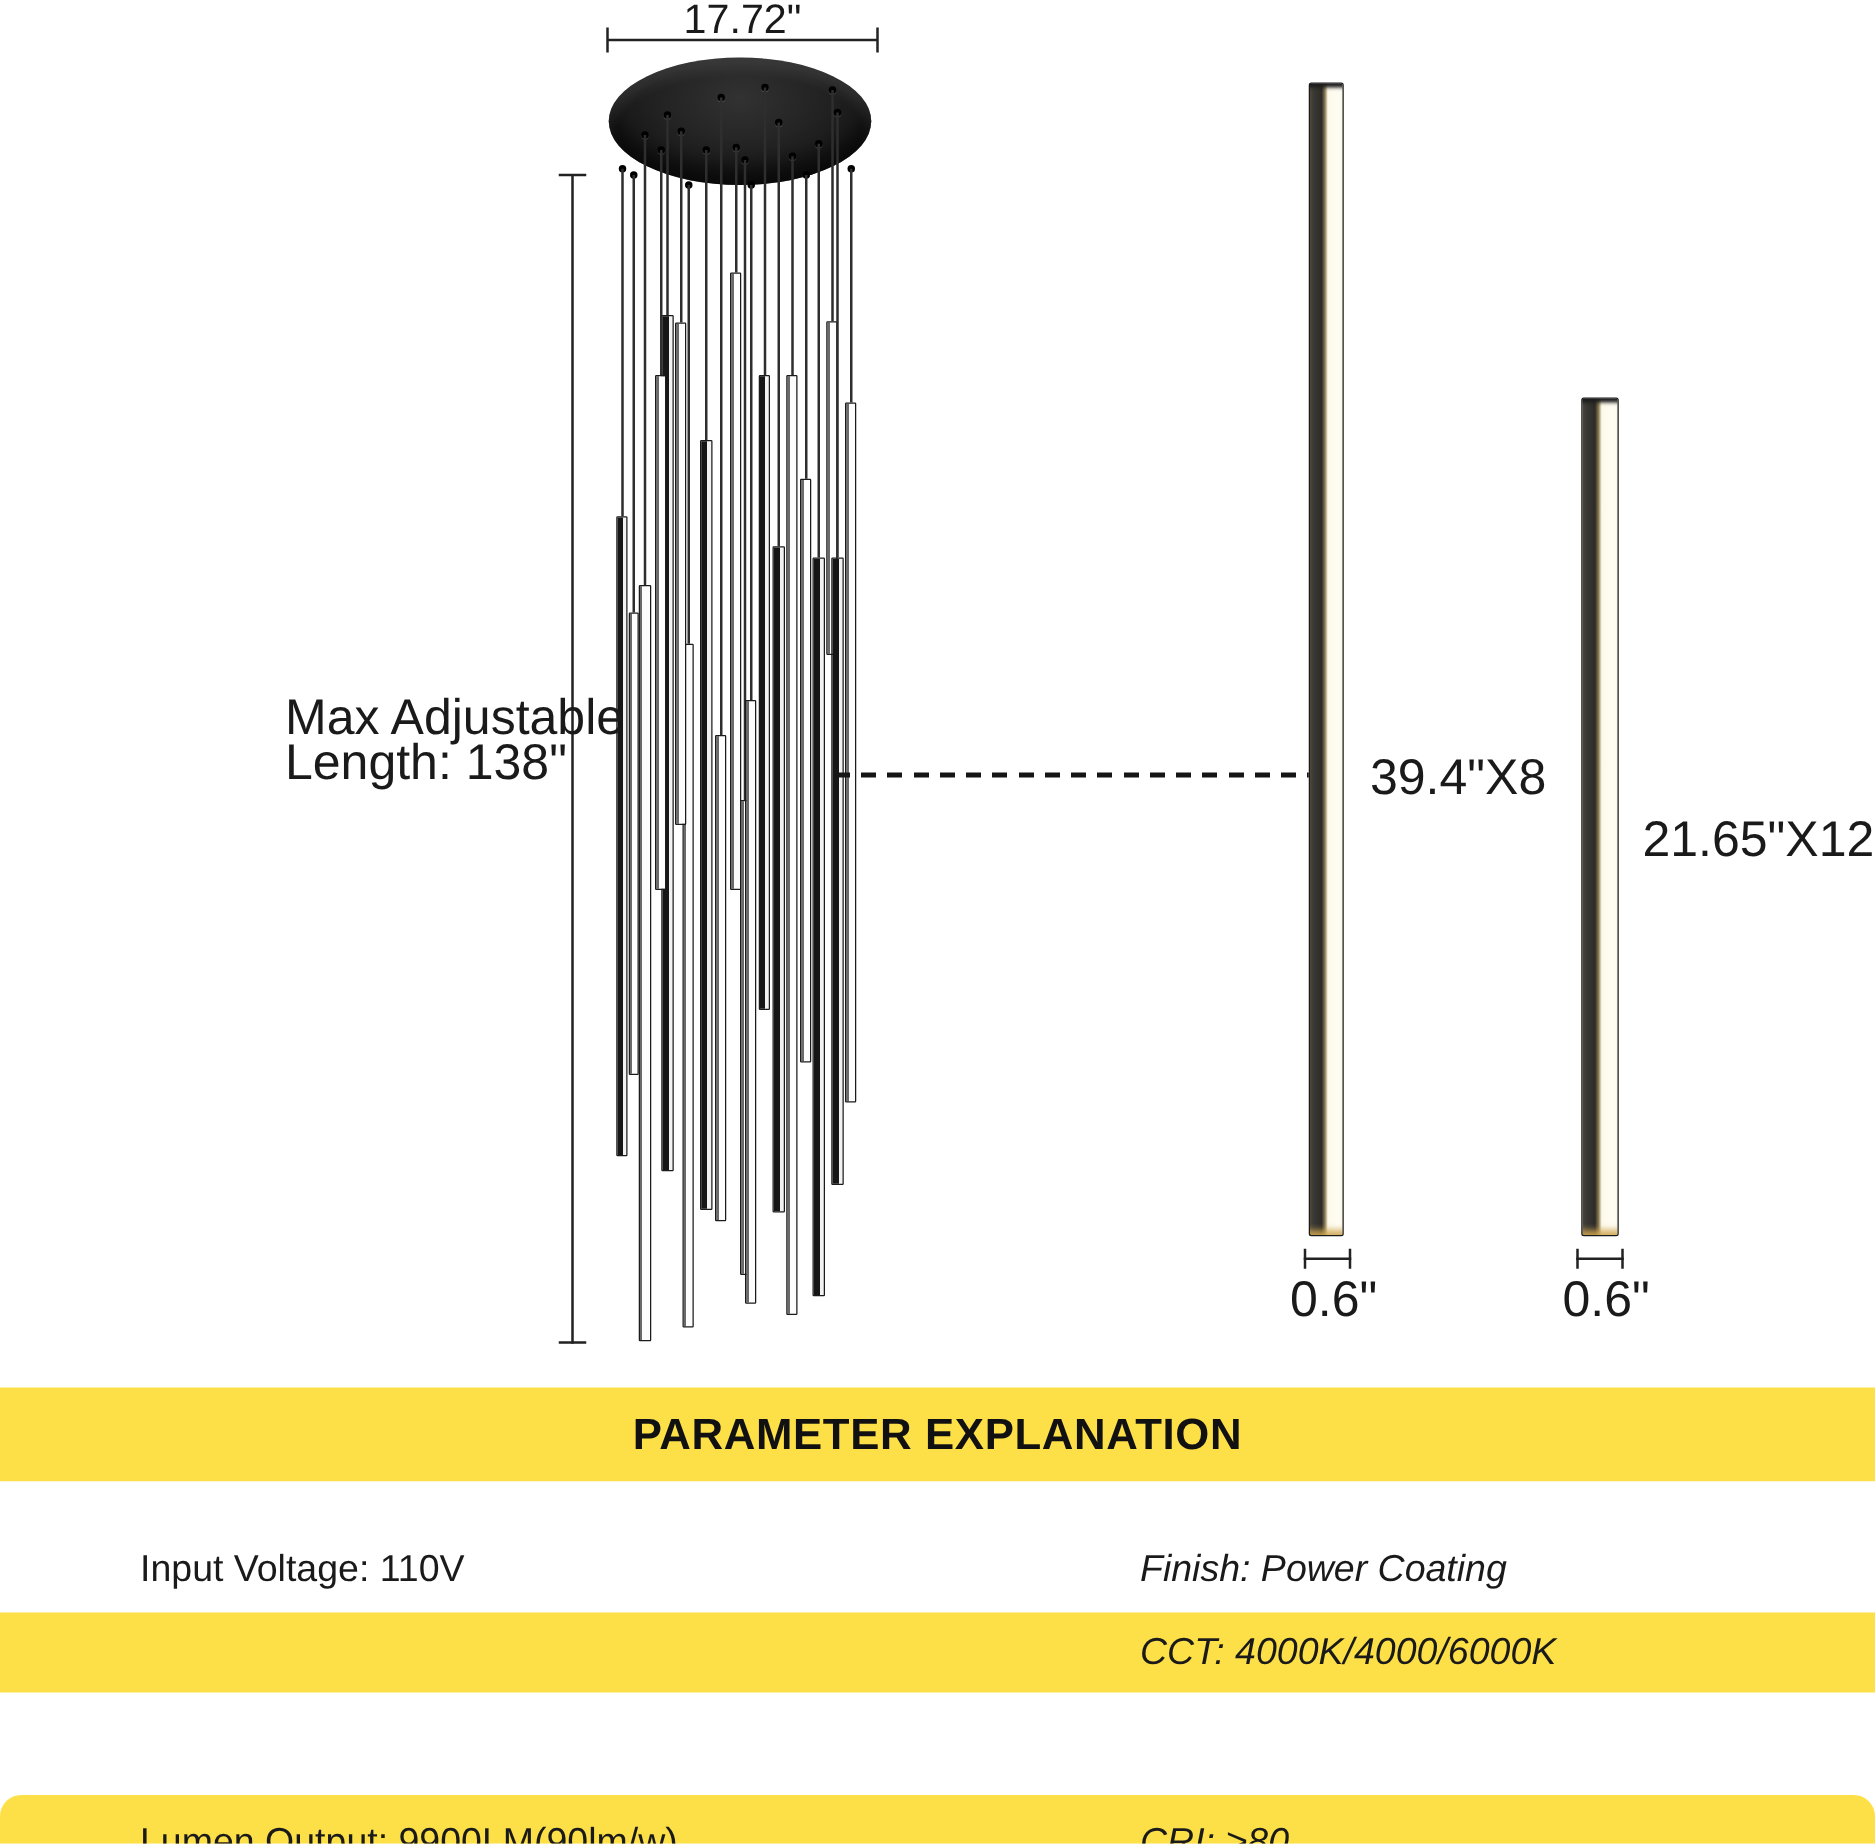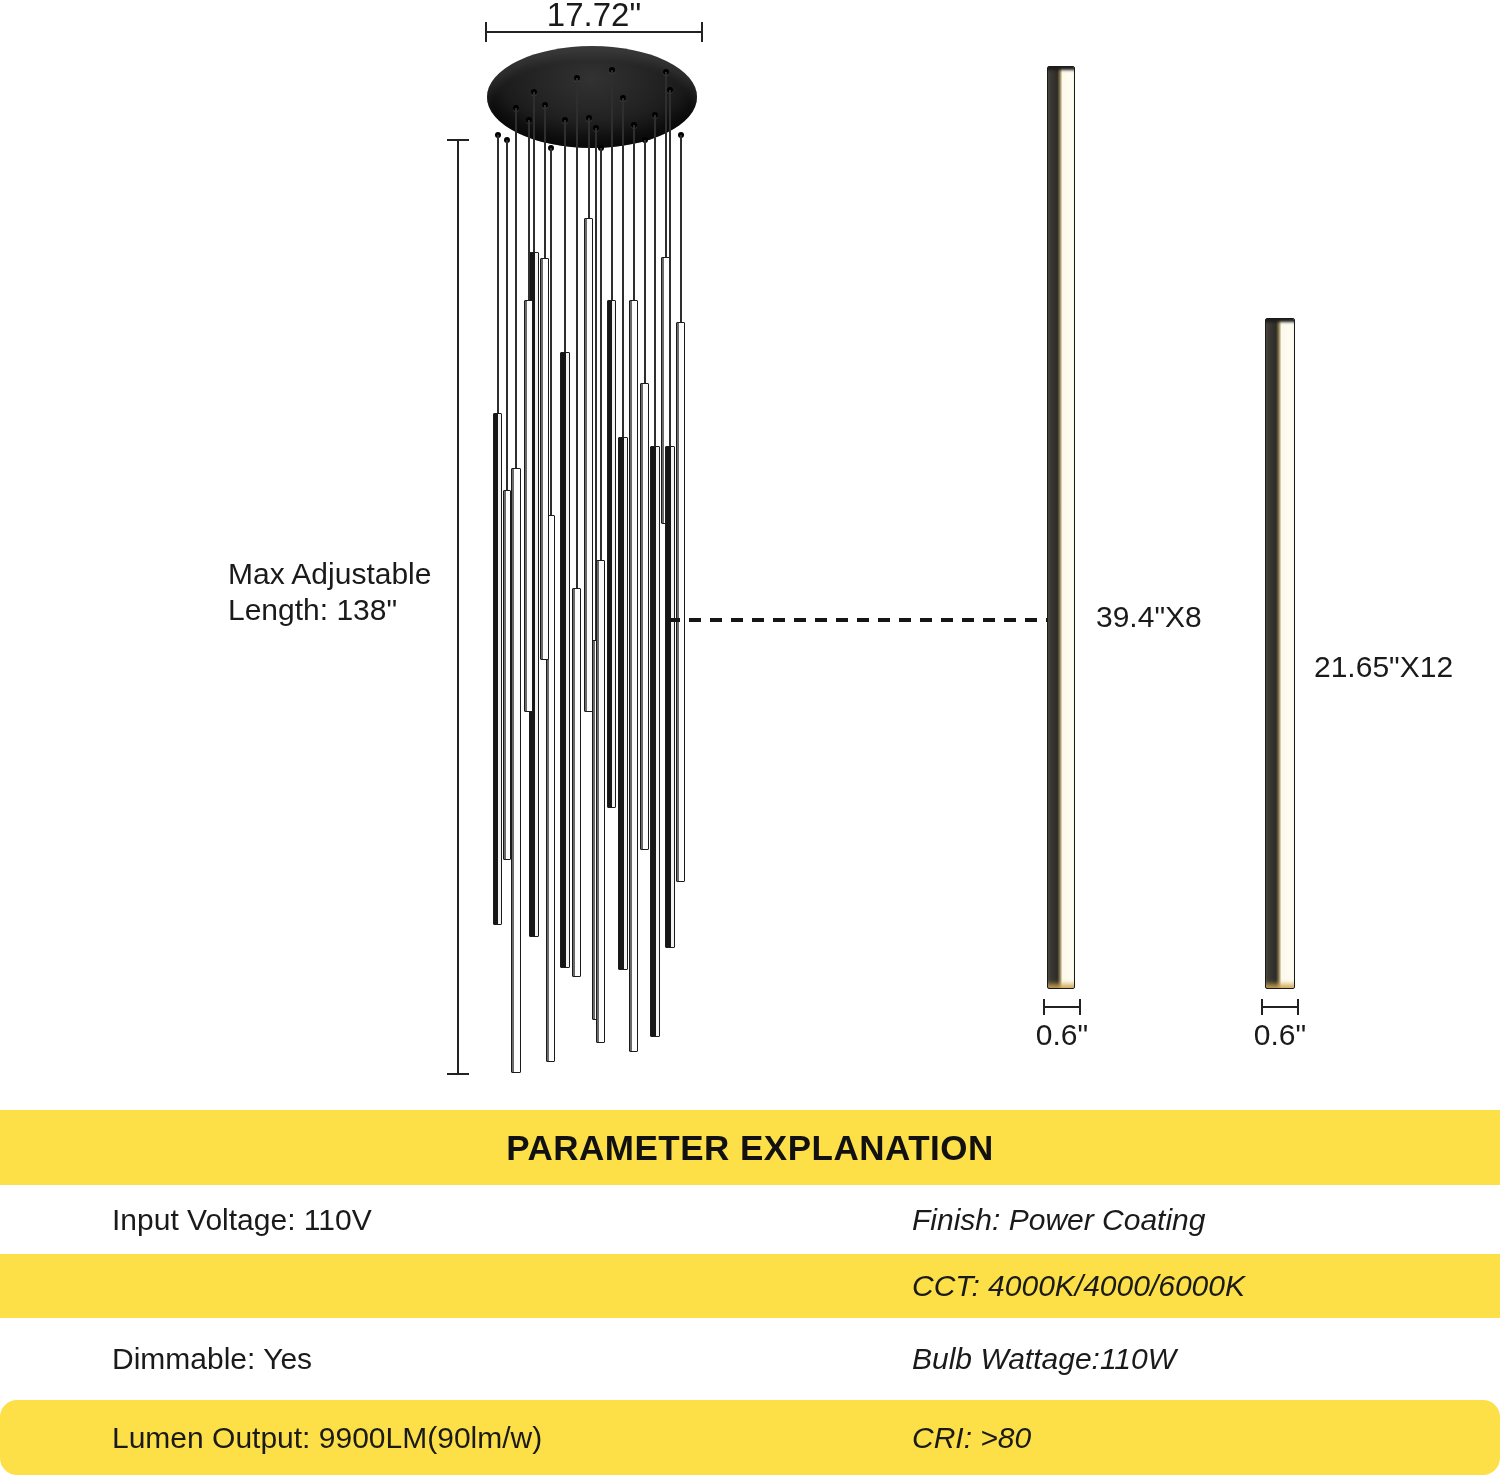--- a/index.html
+++ b/index.html
@@ -25,41 +25,41 @@
   
   .dim-h { height:2px; background:#222; }
   .dim-v { width:2px; background:#222; }
   .tick-v { width:2px; height:20px; background:#222; }
   .tick-sm { width:2px; height:16px; background:#222; }
   .cap-h { width:22px; height:2px; background:#222; }
   .dashed {
     height:4px;
     background: repeating-linear-gradient(90deg, #151515 0 12px, transparent 12px 21px);
   }
-  .label { font-size:30px; white-space:nowrap; }
+  .label { font-size:40px; white-space:nowrap; }
   .label-big { font-size:33px; }
   .center { text-align:center; }
 
   
   .bar {
     box-sizing:border-box; border:1px solid #1a1a1a;
     background: linear-gradient(90deg, #413f3a 0%, #2c2b28 36%, #8a7a50 46%, #fdf9ea 55%, #fffef6 100%);
     box-shadow: inset 0 6px 3px -3px #1c1c1c, inset 0 -7px 5px -3px rgba(205,165,80,0.9);
     border-radius:2px;
   }
 
   
   .band {
     left:0; width:1500px; background:#fde047;
   }
   .table-title {
     display:flex; align-items:center; justify-content:center;
     font-size:35px; font-weight:bold; letter-spacing:0.5px; color:#111;
   }
-  .trow { left:0; width:1500px; }
+  .trow { left:0; width:1500px;margin-top:36px; }
   .tcell { position:absolute; top:50%; transform:translateY(-50%); font-size:30px; white-space:nowrap; }
   .tcell.l { left:112px; }
   .tcell.r { left:912px;font-style:italic; }
 </style>
 </head>
 <body>
 
 <div id="stage">
 
   <div class="abs label label-big center" style="left:486px; top:-4px; width:216px;">17.72"</div>
@@ -158,22 +158,18 @@
 
   <div class="abs band table-title" style="top:1110px; height:75px;">PARAMETER EXPLANATION</div>
 
   <div class="abs trow" style="top:1185px; height:69px; background:#ffffff;">
     <div class="tcell l">Input Voltage: 110V</div>
     <div class="tcell r">Finish: Power Coating</div>
   </div>
   <div class="abs trow band" style="top:1254px; height:64px;">
     <div class="tcell r">CCT: 4000K/4000/6000K</div>
   </div>
-  <div class="abs trow" style="top:1318px; height:82px; background:#ffffff;">
-    <div class="tcell l">Dimmable: Yes</div>
-    <div class="tcell r">Bulb Wattage:110W</div>
-  </div>
   <div class="abs trow band" style="top:1400px; height:75px;border-radius:17px;">
     <div class="tcell l">Lumen Output: 9900LM(90lm/w)</div>
     <div class="tcell r">CRI: &gt;80</div>
   </div>
 
 </div>
 
 </body></html>

